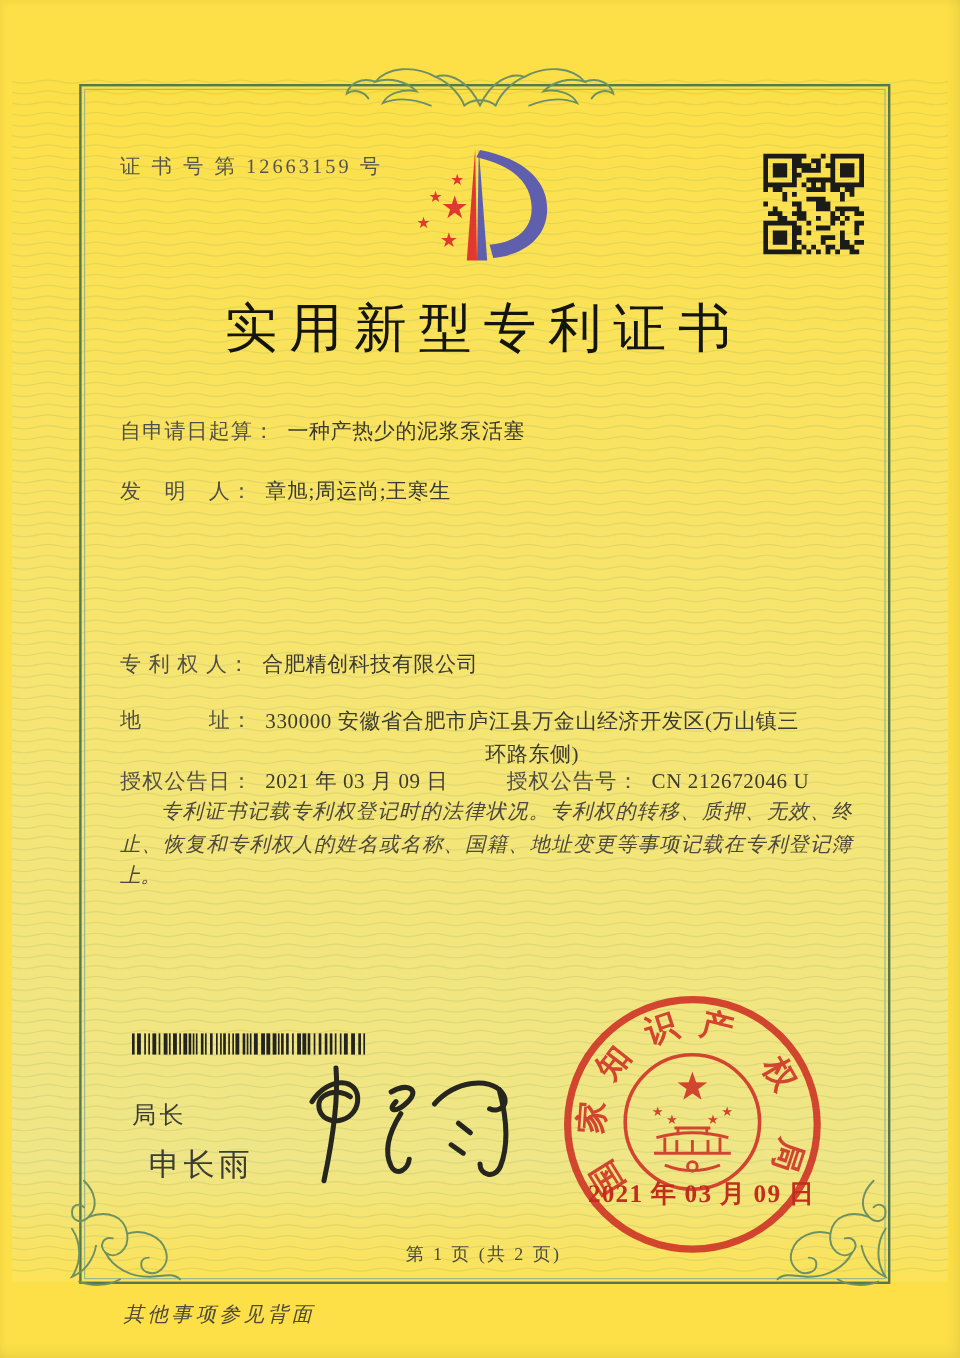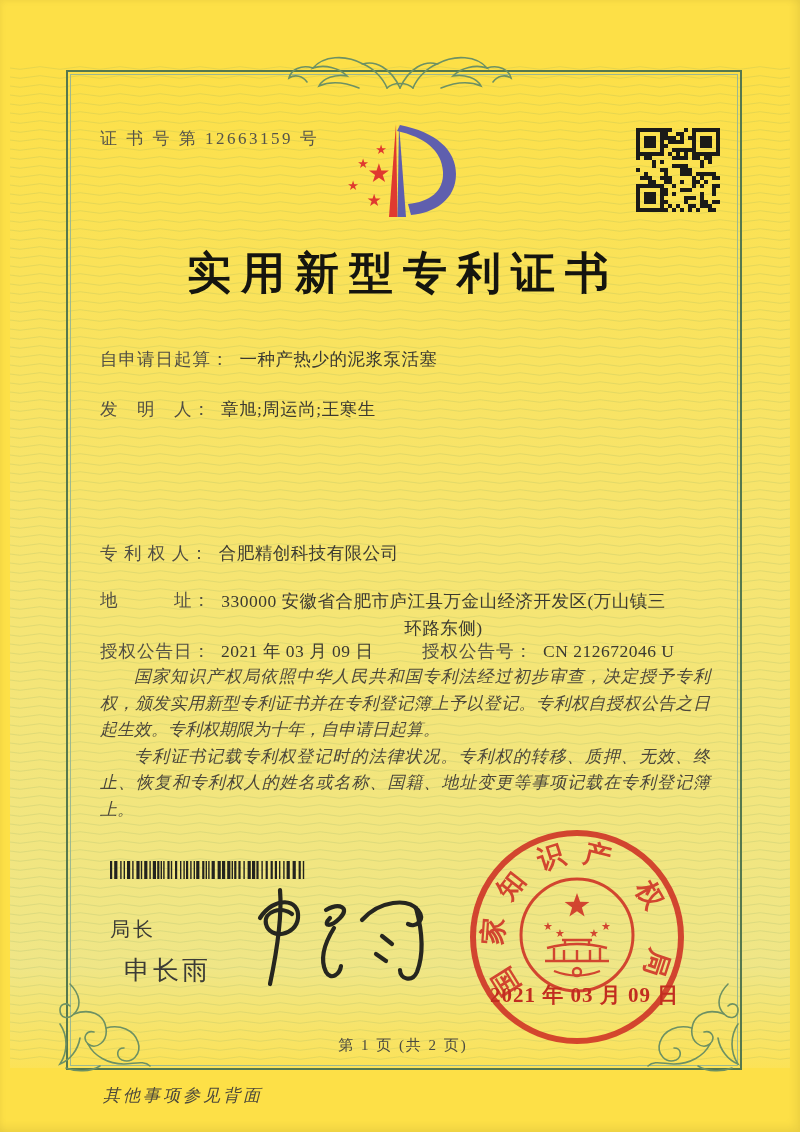--- a/index.html
+++ b/index.html
@@ -16,21 +16,21 @@
   .frame{position:absolute;left:66px;top:70px;width:672px;height:996px;
     border:2px solid #55784e;}
   .frame::after{content:"";position:absolute;inset:2px;border:1px solid #9cb890;}
   .ornament,.flourish{position:absolute;pointer-events:none;}
   .ornament path,.flourish path{fill:none;stroke:#6d9163;stroke-width:1.6;stroke-linecap:round;}
   .flourish.br{transform:scaleX(-1);}
   .cert-no{position:absolute;left:100px;top:127px;font-size:17px;letter-spacing:2.5px;color:#55544a;}
   .logo{position:absolute;left:338px;top:112px;}
   .qr{position:absolute;left:636px;top:128px;}
   .title{position:absolute;left:103px;top:244px;width:600px;text-align:center;
-    font-size:44px;font-weight:bold;letter-spacing:10px;color:#15150f;}
+    font-size:44px;font-weight:normal;letter-spacing:10px;color:#15150f;}
   .row{position:absolute;left:100px;width:616px;font-size:17.5px;color:#413f36;white-space:nowrap;}
   .row .lab{color:#514f44;letter-spacing:1px;margin-right:10px;}
   .row .val{color:#3b3a31;letter-spacing:.5px;text-align:center;}
   .row.addr .val{display:inline-block;vertical-align:top;white-space:normal;width:445px;line-height:27px;}
   .grant-col2{position:absolute;left:322px;top:0;}
   .paras{position:absolute;left:100px;top:664px;width:610px;font-size:17px;line-height:26.5px;
     font-style:italic;color:#4c483b;text-align:justify;}
   .paras p{margin:0;text-indent:2em;}
   #barcode{position:absolute;left:110px;top:861px;}
   .director-title{position:absolute;left:110px;top:916px;font-size:20px;letter-spacing:3px;color:#3c3c36;
@@ -233,21 +233,20 @@
     <span class="lab">地　　　址：</span><span class="val">330000 安徽省合肥市庐江县万金山经济开发区(万山镇三环路东侧)</span>
   </div>
   <div class="row" style="top:639px;">
     <span class="lab">授权公告日：</span><span class="val">2021 年 03 月 09 日</span>
     <span class="grant-col2">
       <span class="lab">授权公告号：</span><span class="val">CN 212672046 U</span>
     </span>
   </div>
 
   <div class="paras">
-    <p>国家知识产权局依照中华人民共和国专利法经过初步审查，决定授予专利权，颁发实用新型专利证书并在专利登记簿上予以登记。专利权自授权公告之日起生效。专利权期限为十年，自申请日起算。</p>
     <p>专利证书记载专利权登记时的法律状况。专利权的转移、质押、无效、终止、恢复和专利权人的姓名或名称、国籍、地址变更等事项记载在专利登记簿上。</p>
   </div>
 
   <svg id="barcode" width="196" height="18" viewBox="0 0 196 18">
       <rect x="0" y="0" width="2.2" height="18" fill="#23231f"></rect>
       <rect x="4.2" y="0" width="3.2" height="18" fill="#23231f"></rect>
       <rect x="10.2" y="0" width="1.4" height="18" fill="#23231f"></rect>
       <rect x="13.6" y="0" width="1.4" height="18" fill="#23231f"></rect>
       <rect x="17" y="0" width="3.2" height="18" fill="#23231f"></rect>
       <rect x="22.2" y="0" width="1.4" height="18" fill="#23231f"></rect>

